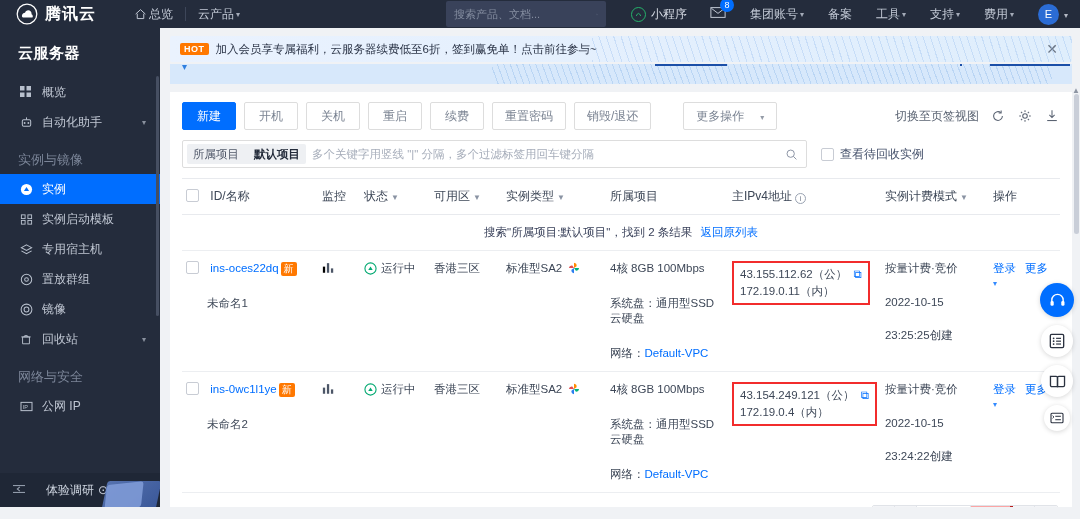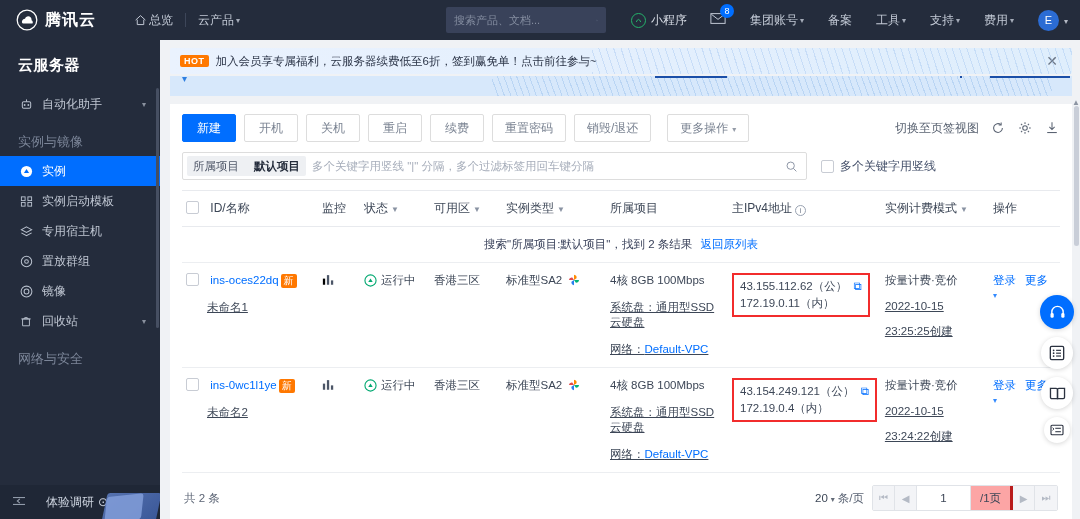--- a/index.html
+++ b/index.html
@@ -5,21 +5,21 @@
   * { box-sizing: border-box; margin: 0; padding: 0; }
   html, body {
     width: 1080px; height: 519px;
     font-family: "Liberation Sans", "DejaVu Sans", sans-serif;
     font-size: 12px;
     overflow: hidden;
     background: #f0f2f5;
   }
   
   .topnav {
-    height: 40px; background: #242c3c; display: flex; align-items: center;
+    height: 28px; background: #242c3c; display: flex; align-items: center;
     padding: 0 12px 0 16px; color: #d8dde6; position: relative; z-index: 20;
   }
   .logo-wrap { display: flex; align-items: center; gap: 7px; }
   .logo-mark { width: 22px; height: 22px; }
   .logo-text { font-size: 16px; font-weight: bold; color: #fff; letter-spacing: 1px; }
   .nav-left { display: flex; align-items: center; margin-left: 26px; gap: 0; }
   .nav-link {
     display: flex; align-items: center; gap: 2px; font-size: 12px;
     color: #c3cad6; padding: 0 12px; cursor: pointer; height: 40px; line-height: 40px;
   }
@@ -122,21 +122,21 @@
   .content-card { margin-top: 8px; padding: 10px 12px 0 12px; background: #fff; }
 
   .toolbar { display: flex; align-items: center; gap: 0; }
   .btn {
     height: 28px; min-width: 54px; padding: 0 12px; border: 1px solid #ddd;
     background: #fff; color: #7a8392; font-size: 12px; border-radius: 2px;
     display: inline-flex; align-items: center; justify-content: center;
     cursor: pointer; margin-right: 8px; font-family: inherit;
   }
   .btn.primary { background: #006eff; border-color: #006eff; color: #fff; }
-  .btn.more { margin-left: 8px; gap: 4px; }
+  .btn.more { margin-left: 24px; gap: 16px; }
   .toolbar-right { margin-left: auto; display: flex; align-items: center; gap: 11px; color: #5a6372; }
   .tb-link { font-size: 12px; color: #4a5costume; color: #5a6372; cursor: pointer; }
   .tb-ico { cursor: pointer; width: 16px; height: 16px; display: inline-flex; align-items: center; justify-content: center; }
 
   .filterrow { display: flex; align-items: center; margin-top: 10px; }
   .filterbox {
     flex: 0 0 625px; height: 28px; border: 1px solid #ddd; border-radius: 2px;
     display: flex; align-items: center; padding: 0 8px 0 0; background: #fff;
   }
   .tagchip {
@@ -169,21 +169,21 @@
     align-items: center; justify-content: center; font-size: 8px; color: #7b8492; margin-left: 3px;
     transform: translateY(1px);
   }
   .searchinfo-row td { text-align: center; padding: 10px 4px; color: #4a5costume; color: #39415a; font-size: 11.5px; border-bottom: 1px solid #eceef1; }
   .link { color: #006eff; cursor: pointer; }
   .inst-id { color: #006eff; cursor: pointer; }
   .newbadge {
     background: #ff7800; color: #fff; font-size: 10px; padding: 0 3px; margin-left: 2px;
     border-radius: 2px; display: inline-block; line-height: 14px;
   }
-  .sub { color: #3d4757; margin-top: 12px; text-decoration: underline; }
+  .sub { color: #3d4757; margin-top: 20px; }
   .status-run { display: inline-flex; align-items: center; gap: 4px; color: #3d4757; }
   .ip-box { border: 2px solid #f22c2c; display: inline-block; padding: 3px 6px; }
   .ip-line { white-space: nowrap; line-height: 17px; }
   .copy-ic { color: #006eff; margin-left: 3px; cursor: pointer; }
   .act-link { color: #006eff; cursor: pointer; margin-right: 6px; }
 
   .pager { display: flex; align-items: center; padding: 12px 2px; font-size: 11.5px; color: #5c6madera; color: #5c6575; }
   .pager-right { margin-left: auto; display: flex; align-items: center; gap: 8px; }
   .pgsel { display: inline-flex; align-items: center; gap: 3px; cursor: pointer; color: #3d4757; }
   .pgbtns { display: flex; align-items: center; border: 1px solid #e0e3e8; border-radius: 2px; overflow: hidden; }
@@ -288,20 +288,31 @@
   </div>
 </div>
 
 <div class="body-wrap">
 
   <div class="sidebar">
     <div class="side-title">云服务器</div>
 
     <div class="side-item">
       <span class="sicon">
+        <svg width="12" height="12" viewBox="0 0 12 12">
+            <rect x="0" y="0" width="4.5" height="4.5" fill="#b8c0cd"></rect>
+            <rect x="6.5" y="0" width="4.5" height="4.5" fill="#b8c0cd"></rect>
+            <rect x="0" y="6.5" width="4.5" height="4.5" fill="#b8c0cd"></rect>
+            <rect x="6.5" y="6.5" width="4.5" height="4.5" fill="#b8c0cd"></rect>
+          </svg>
+      </span>
+      <span>概览</span>
+    </div>
+    <div class="side-item">
+      <span class="sicon">
         <svg width="13" height="13" viewBox="0 0 14 14">
             <rect x="2.5" y="4" width="9" height="7" rx="1.5" fill="none" stroke="#b8c0cd" stroke-width="1.1"></rect>
             <line x1="7" y1="1.5" x2="7" y2="4" stroke="#b8c0cd" stroke-width="1.1"></line>
             <circle cx="5" cy="7.5" r="1" fill="#b8c0cd"></circle>
             <circle cx="9" cy="7.5" r="1" fill="#b8c0cd"></circle>
           </svg>
       </span>
       <span>自动化助手</span>
       <span class="chev">▾</span>
     </div>
@@ -362,20 +373,29 @@
             <line x1="1.5" y1="4" x2="12.5" y2="4" stroke="#b8c0cd" stroke-width="1.1"></line>
             <path d="M5.5 4 V2.5 h3 V4" fill="none" stroke="#b8c0cd" stroke-width="1.1"></path>
           </svg>
       </span>
       <span>回收站</span>
       <span class="chev">▾</span>
     </div>
 
     <div class="side-group">网络与安全</div>
 
+    <div class="side-item">
+      <span class="sicon">
+        <svg width="13" height="11" viewBox="0 0 14 12">
+            <rect x="1" y="1.5" width="12" height="9" fill="none" stroke="#b8c0cd" stroke-width="1.1"></rect>
+            <text x="3" y="8.5" font-size="6" fill="#b8c0cd" font-family="sans-serif">IP</text>
+          </svg>
+      </span>
+      <span>公网 IP</span>
+    </div>
 
     <div class="side-scroll"></div>
 
     <div class="side-bottom">
       <span class="sicon" style="position:absolute;left:12px;">
         <svg width="14" height="12" viewBox="0 0 16 14">
             <line x1="1" y1="3" x2="15" y2="3" stroke="#9aa3b2" stroke-width="1.2"></line>
             <line x1="1" y1="11" x2="15" y2="11" stroke="#9aa3b2" stroke-width="1.2"></line>
             <path d="M9 4.5 L6 7 L9 9.5" fill="none" stroke="#9aa3b2" stroke-width="1.2"></path>
           </svg>
@@ -452,21 +472,21 @@
                 <b>默认项目</b>
             </span>
             <input type="text" placeholder="多个关键字用竖线 &quot;|&quot; 分隔，多个过滤标签用回车键分隔" style="">
             <svg width="13" height="13" viewBox="0 0 16 16">
               <circle cx="7" cy="7" r="4.5" fill="none" stroke="#8b93a3" stroke-width="1.2"></circle>
               <line x1="10.3" y1="10.3" x2="14" y2="14" stroke="#8b93a3" stroke-width="1.2"></line>
             </svg>
           </div>
           <label class="chk-wrap">
             <span class="chkbox"></span>
-            <span class="chk-label">多个关键字用竖线</span>
+            <span class="chk-label">查看待回收实例</span>
           </label>
         </div>
 
         <table class="tbl">
           <thead>
             <tr>
               <th style="width:136px;">
                 <span class="chkbox" style="display:inline-block;vertical-align:-2px;margin-right:8px;"></span>
                 <span>ID/名称</span>
               </th>

